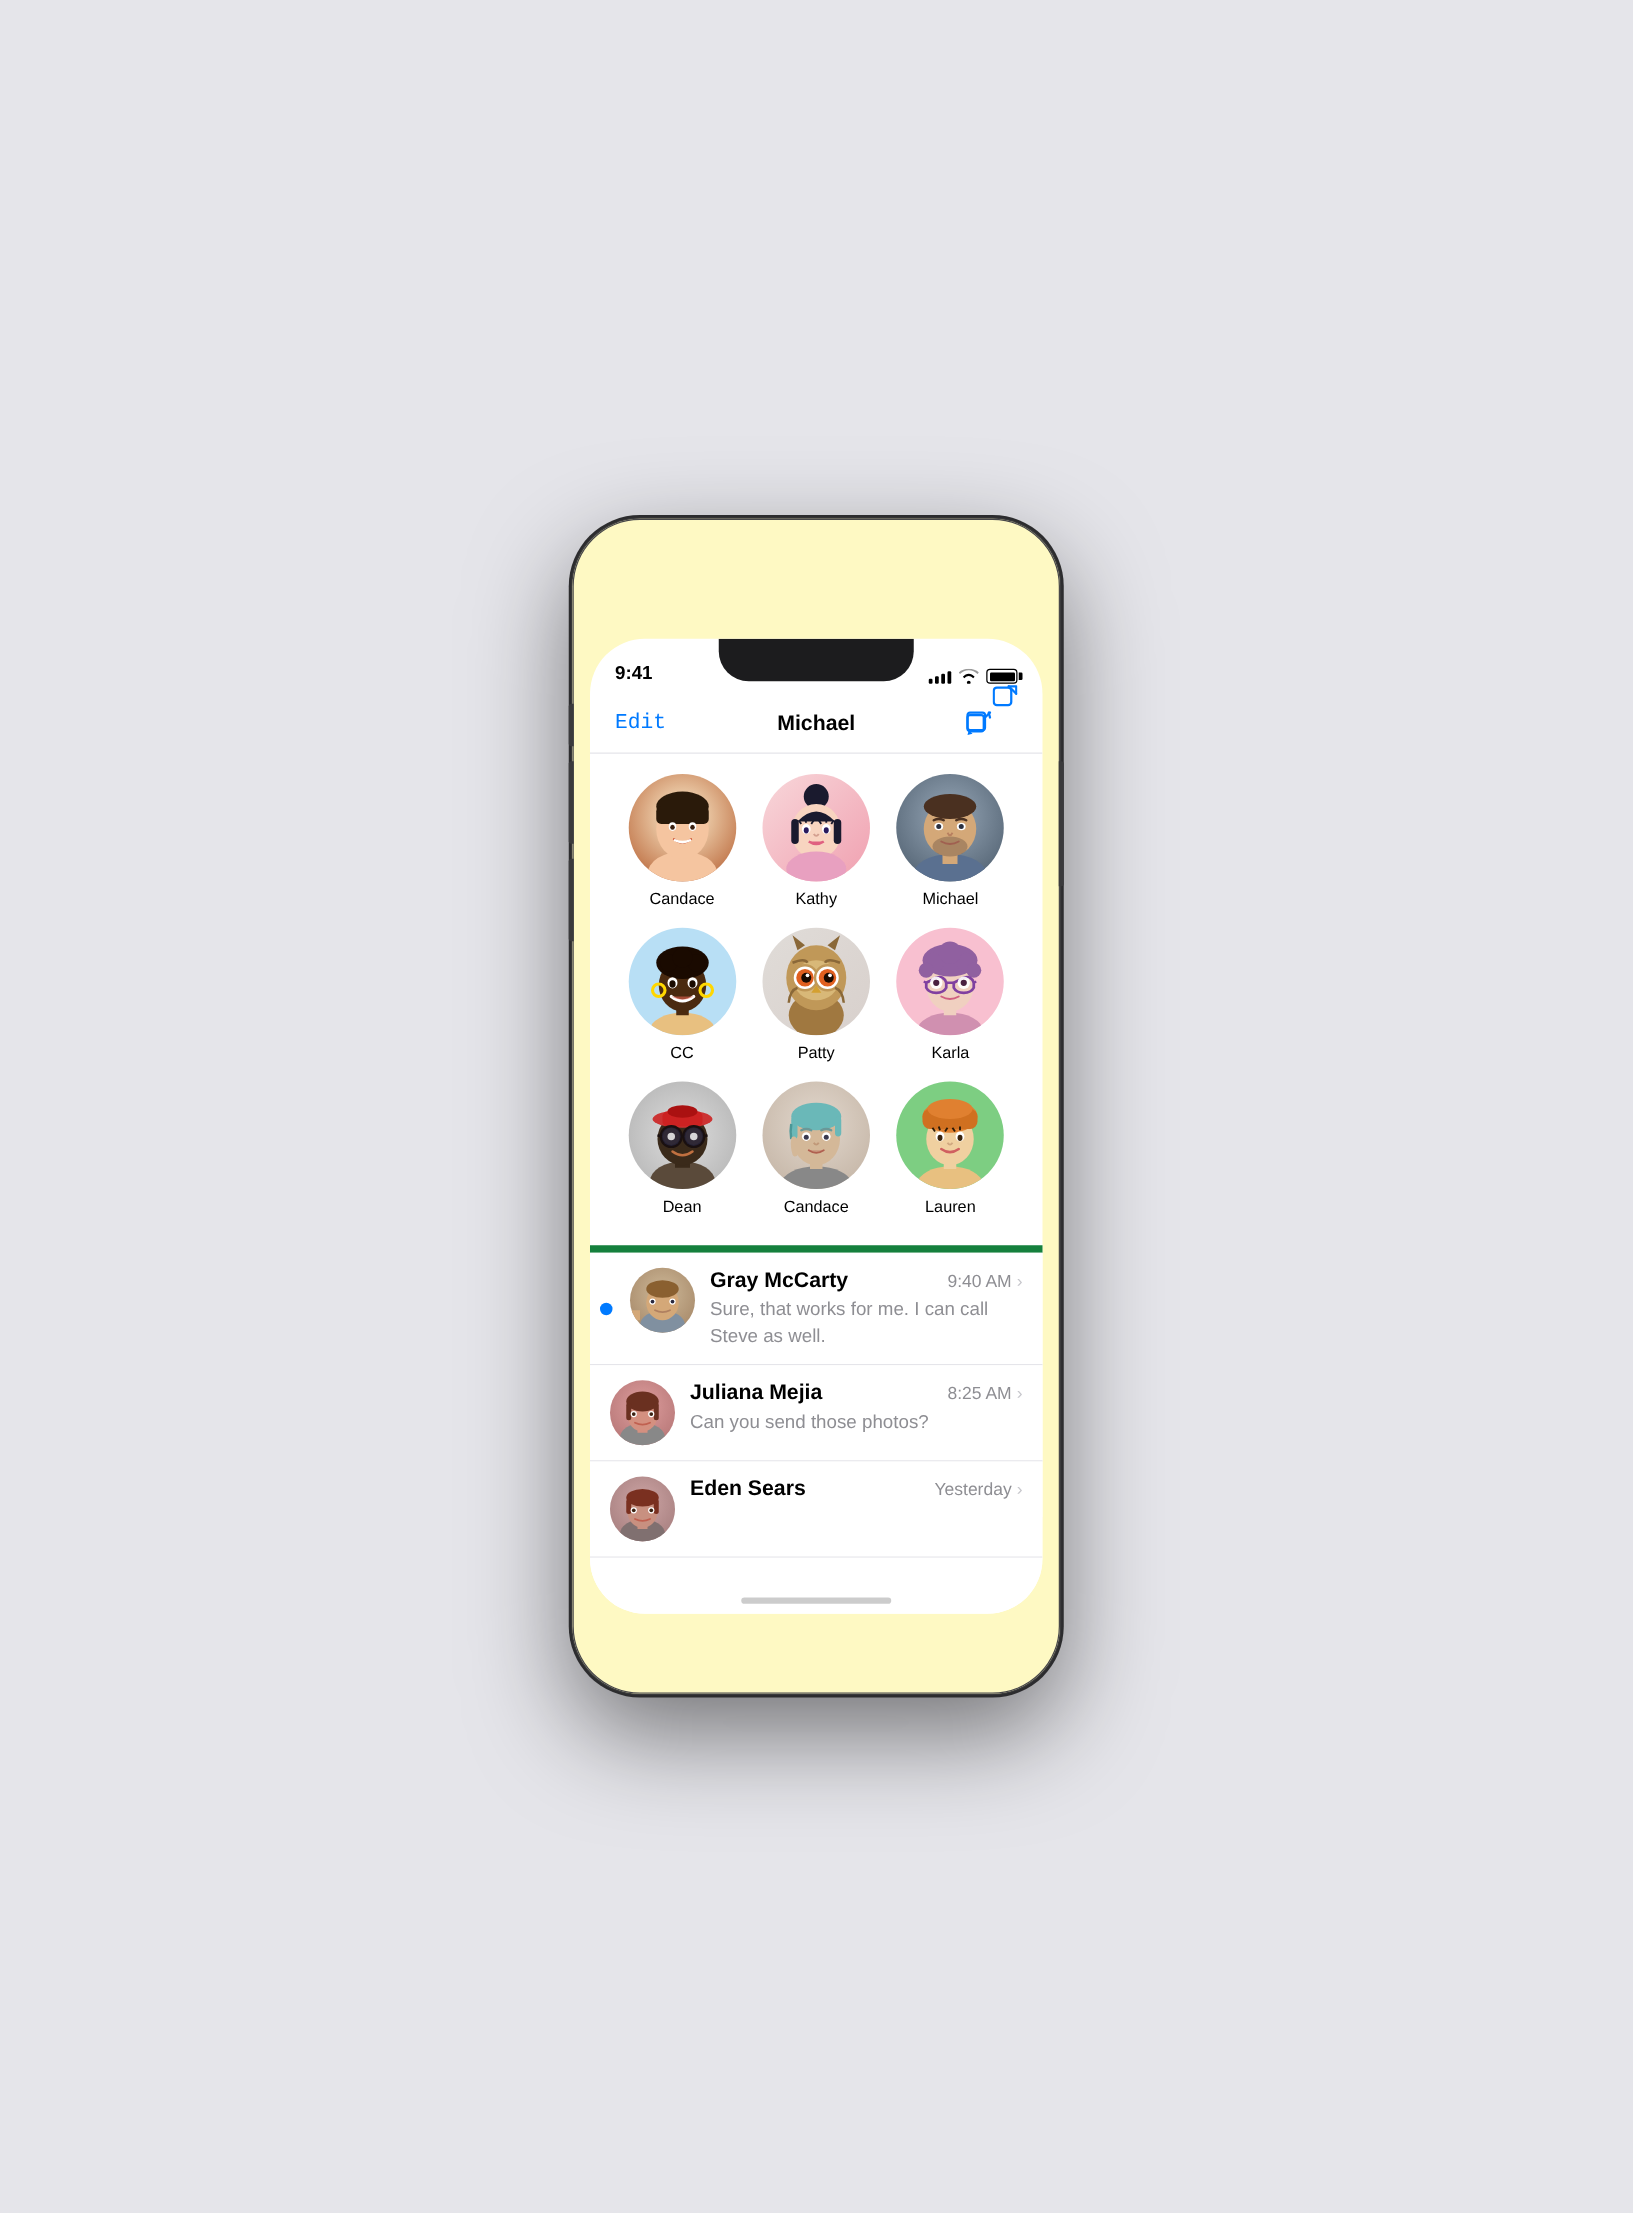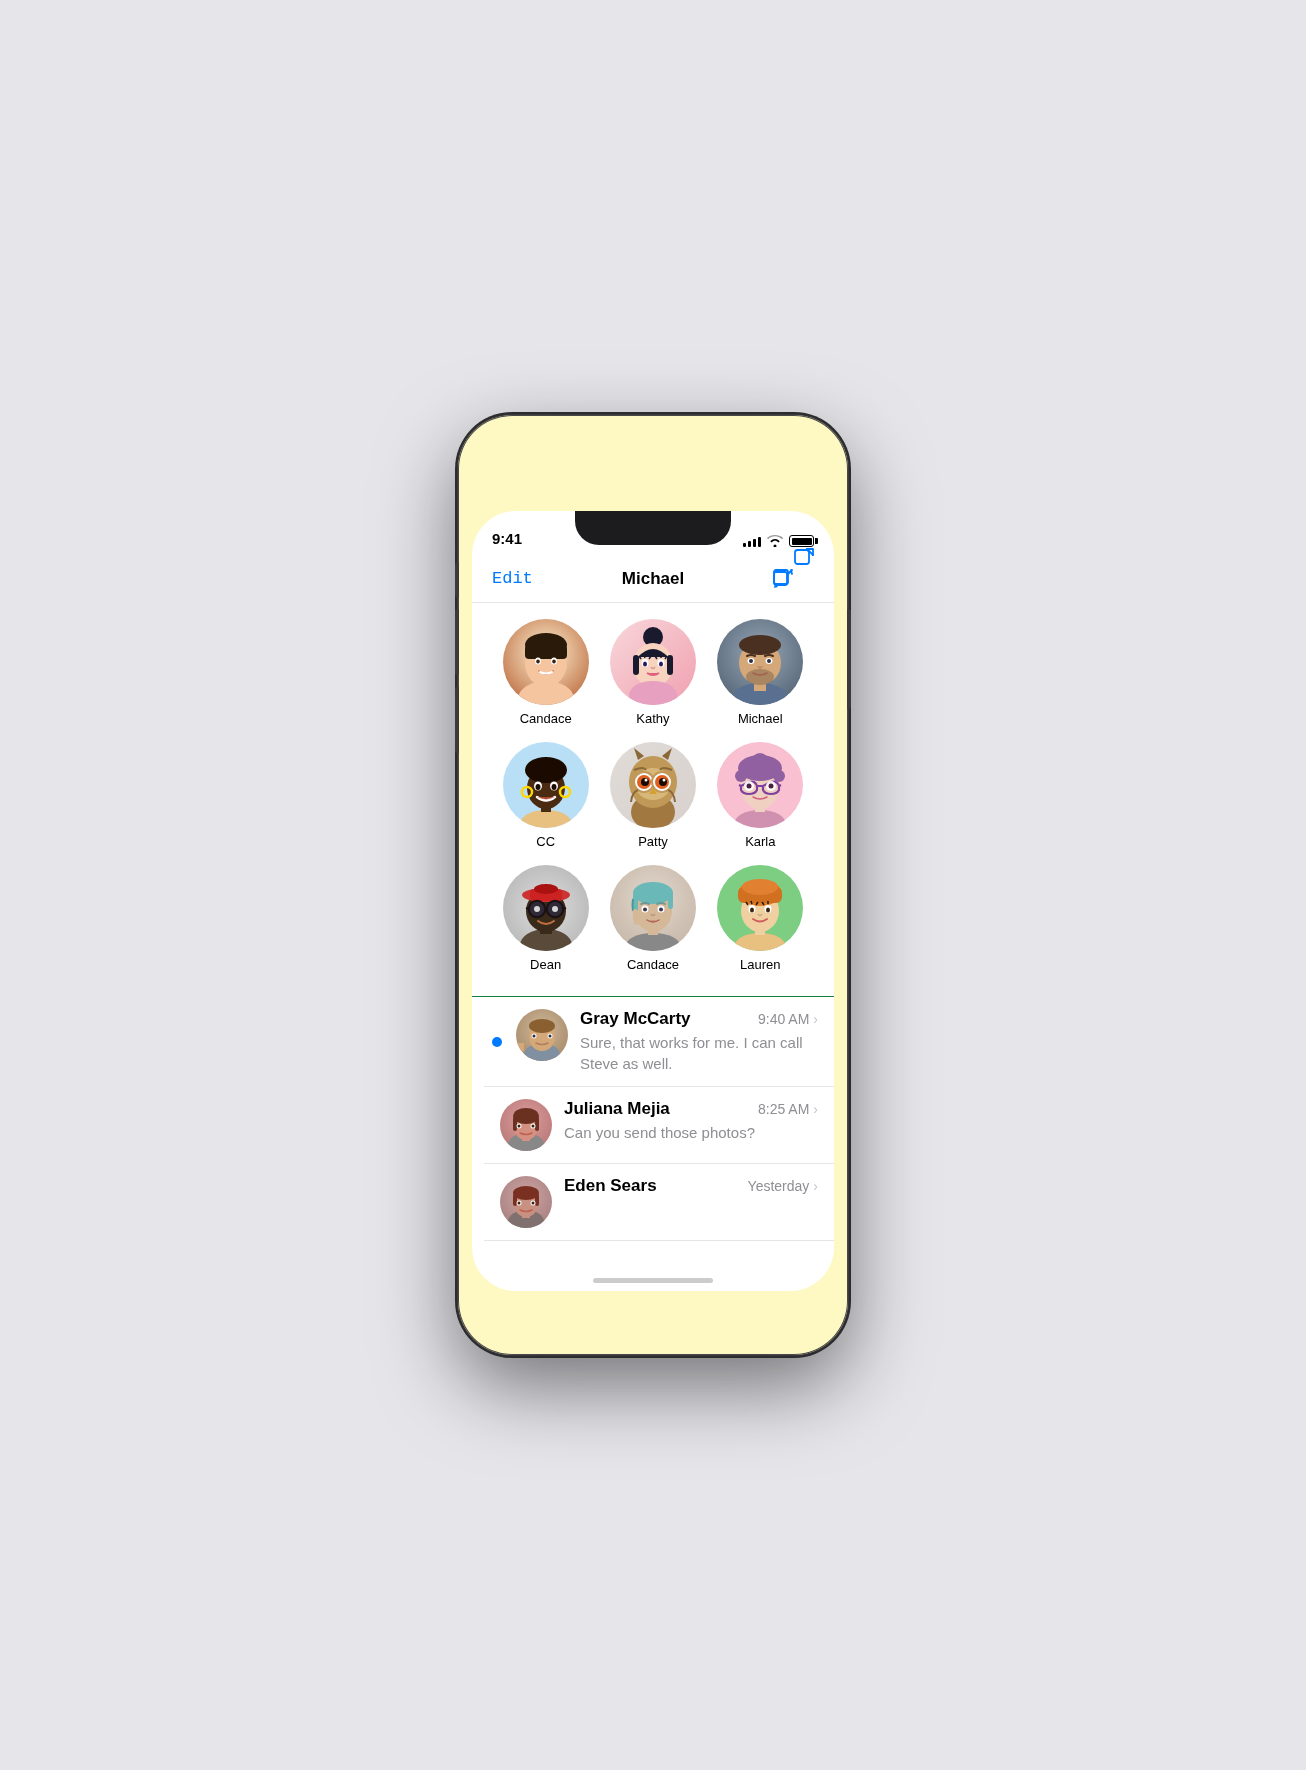--- a/index.html
+++ b/index.html
@@ -241,22 +241,21 @@
     }
     .avatar-patty {
       background: linear-gradient(135deg, #e0dcd8 0%, #d8d0cc 100%);
     }
     .avatar-karla {
       background: #f8c0d0;
     }
 
     
     .message-list {
-      border-top: 1px solid #15803d;
-      padding-left: 12px;
+      border-top: 6px solid #15803d;
     }
     .message-item {
       display: flex;
       align-items: flex-start;
       padding: 12px 16px 12px 16px;
       border-bottom: 1px solid #e5e5ea;
       cursor: pointer;
       position: relative;
       background: #fff;
     }

